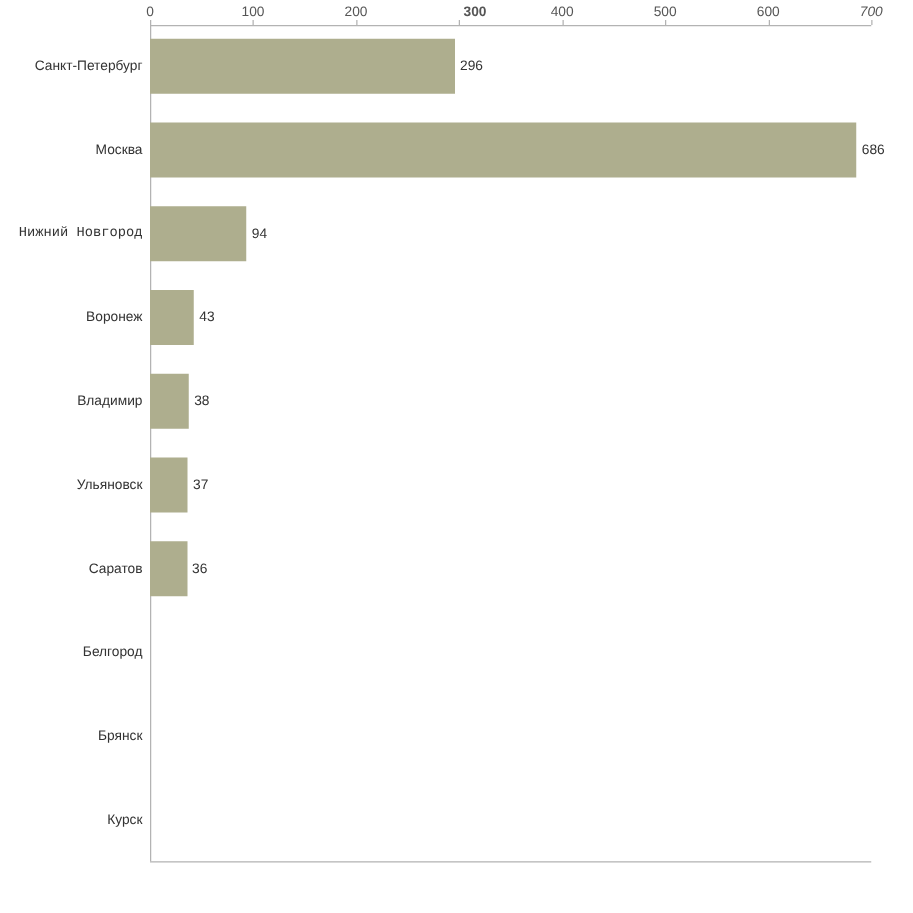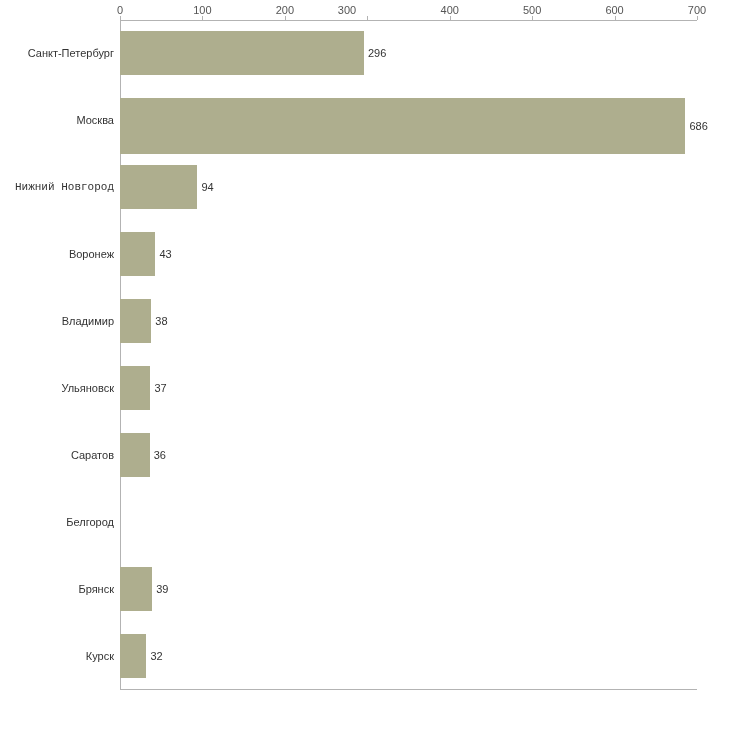--- a/index.html
+++ b/index.html
@@ -114,29 +114,29 @@
   <div class="axis-left-line"></div>
   <div class="axis-bottom-line"></div>
 
   <div id="xticks">
       <div class="tick-label" style="left: 120px;">0</div>
       <div class="tick-mark" style="left: 120px;"></div>
       <div class="tick-label" style="left: 202.429px;">100</div>
       <div class="tick-mark" style="left: 202.429px;"></div>
       <div class="tick-label" style="left: 284.857px; text-align: center;">200</div>
       <div class="tick-mark" style="left: 284.857px;"></div>
-      <div class="tick-label" style="left: 347px;">300</div>
+      <div class="tick-label" style="left: 380px; font-weight: bold;">300</div>
       <div class="tick-mark" style="left: 367.286px;"></div>
       <div class="tick-label" style="left: 449.714px;">400</div>
       <div class="tick-mark" style="left: 449.714px;"></div>
       <div class="tick-label" style="left: 532.143px;">500</div>
       <div class="tick-mark" style="left: 532.143px;"></div>
       <div class="tick-label" style="left: 614.571px;">600</div>
       <div class="tick-mark" style="left: 614.571px;"></div>
-      <div class="tick-label" style="left: 697px;">700</div>
+      <div class="tick-label" style="left: 697px; font-style: italic;">700</div>
       <div class="tick-mark" style="left: 697px;"></div>
     </div>
 
   <div class="cat-label-wrap" id="catlabels">
       <div class="cat-label" style="top: 53.45px;">Санкт-Петербург</div>
       <div class="cat-label" style="top: 120.35px;">Москва</div>
       <div class="cat-label" style="top: 187.25px; font-family: Liberation Mono, monospace;">Нижний Новгород</div>
       <div class="cat-label" style="top: 254.15px;">Воронеж</div>
       <div class="cat-label" style="top: 321.05px;">Владимир</div>
       <div class="cat-label" style="top: 387.95px;">Ульяновск</div>
@@ -144,21 +144,21 @@
       <div class="cat-label" style="top: 521.75px;">Белгород</div>
       <div class="cat-label" style="top: 588.65px;">Брянск</div>
       <div class="cat-label" style="top: 655.55px;">Курск</div>
     </div>
 
   <div class="plot-area" id="bars">
       <div class="bar-row" style="top: 11.45px; height: 44px;">
         <div class="bar" style="width: 243.989px; background: rgb(174, 174, 142);"></div>
         <div class="bar-value" style="left: 243.989px;">296</div>
       </div>
-      <div class="bar-row" style="top: 78.35px; height: 56px;">
+      <div class="bar-row" style="top: 78.35px; height: 44px;">
         <div class="bar" style="width: 565.46px; background: rgb(174, 174, 142);"></div>
         <div class="bar-value" style="left: 565.46px;">686</div>
       </div>
       <div class="bar-row" style="top: 145.25px; height: 44px;">
         <div class="bar" style="width: 77.4829px; background: rgb(174, 174, 142);"></div>
         <div class="bar-value" style="left: 77.4829px;">94</div>
       </div>
       <div class="bar-row" style="top: 212.15px; height: 44px;">
         <div class="bar" style="width: 35.4443px; background: rgb(174, 174, 142);"></div>
         <div class="bar-value" style="left: 35.4443px;">43</div>
@@ -168,23 +168,15 @@
         <div class="bar-value" style="left: 31.3229px;">38</div>
       </div>
       <div class="bar-row" style="top: 345.95px; height: 44px;">
         <div class="bar" style="width: 30.4986px; background: rgb(174, 174, 142);"></div>
         <div class="bar-value" style="left: 30.4986px;">37</div>
       </div>
       <div class="bar-row" style="top: 412.85px; height: 44px; padding-left: 24px;">
         <div class="bar" style="width: 29.6743px; background: rgb(174, 174, 142);"></div>
         <div class="bar-value" style="left: 29.6743px;">36</div>
       </div>
-      <div class="bar-row" style="top: 546.65px; height: 44px;">
-        <div class="bar" style="width: 32.1471px; background: rgb(174, 174, 142);"></div>
-        <div class="bar-value" style="left: 32.1471px;">39</div>
-      </div>
-      <div class="bar-row" style="top: 613.55px; height: 44px;">
-        <div class="bar" style="width: 26.3771px; background: rgb(174, 174, 142);"></div>
-        <div class="bar-value" style="left: 26.3771px;">32</div>
-      </div>
     </div>
 
 </div>
 
 </body></html>

